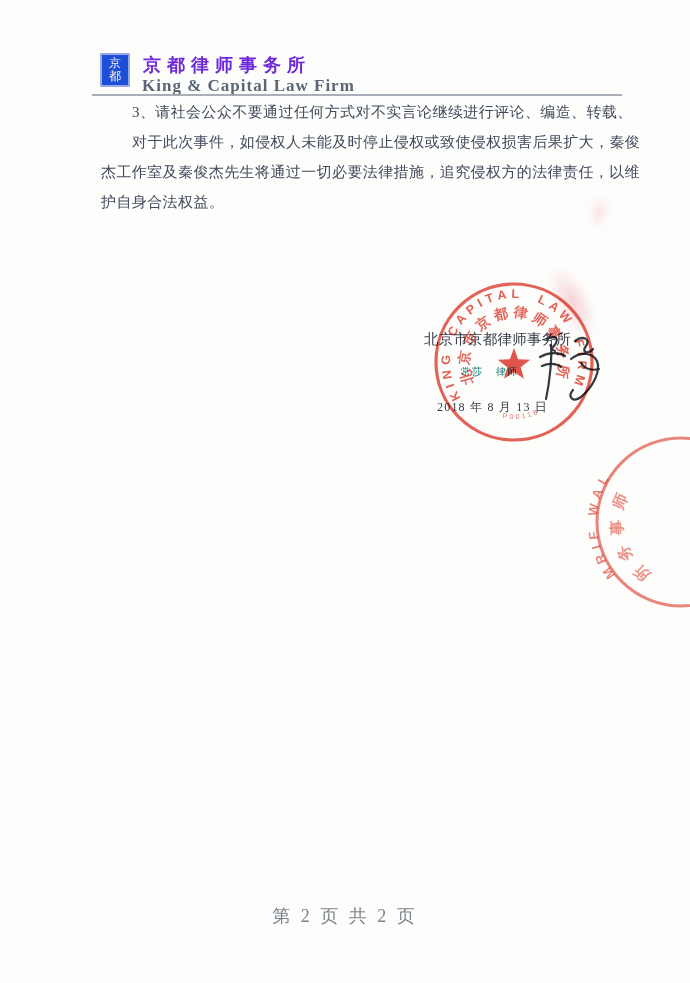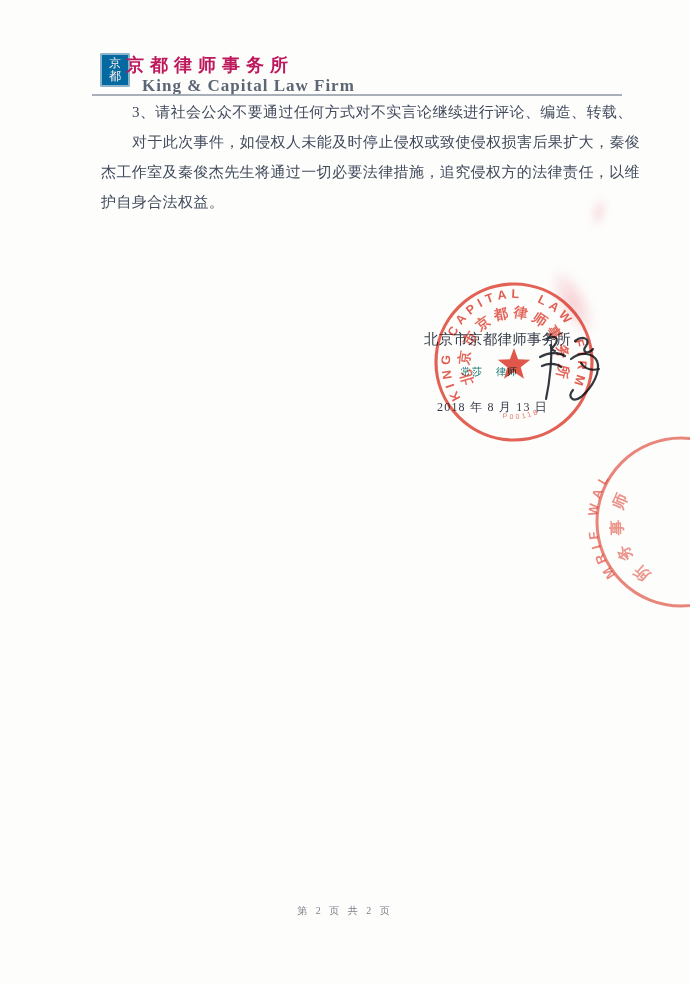--- a/index.html
+++ b/index.html
@@ -4,29 +4,29 @@
 <style>
   html,body{margin:0;padding:0;background:#ffffff;}
   .page{
     position:relative;width:690px;height:983px;margin:0 auto;
     background:#fdfdfc;overflow:hidden;
     font-family:"Liberation Serif","DejaVu Serif",serif;
   }
   
   .seal-logo{
     position:absolute;left:100px;top:53px;width:30px;height:34px;
-    background:#0369a1;border-radius:2px;color:#fff0ec;
+    background:#1d4ed8;border-radius:2px;color:#fff0ec;
     display:flex;align-items:center;justify-content:center;
     font-size:12px;line-height:1.05;text-align:center;
     box-shadow:inset 0 0 0 2px rgba(255,240,236,.55);
   }
   .seal-logo span{display:block;width:14px;word-break:break-all;}
   .firm-cn{
-    position:absolute;left:126px;top:53px;
-    font-size:18px;font-weight:600;color:#be185d;letter-spacing:6px;white-space:nowrap;
+    position:absolute;left:143px;top:53px;
+    font-size:18px;font-weight:600;color:#6d28d9;letter-spacing:6px;white-space:nowrap;
   }
   .firm-en{
     position:absolute;left:142px;top:76px;
     font-size:17px;font-weight:600;color:#5c6674;letter-spacing:1px;white-space:nowrap;
   }
   .head-rule{
     position:absolute;left:92px;top:94px;width:530px;height:2px;
     background:#99a1ab;opacity:.85;
   }
   
@@ -73,21 +73,21 @@
     left:556px;top:263px;width:34px;height:78px;transform:rotate(-28deg);
     background:radial-gradient(ellipse at center,rgba(236,130,140,.38),rgba(236,130,140,0) 70%);
   }
   .smudge2{
     left:590px;top:195px;width:18px;height:34px;transform:rotate(15deg);
     background:radial-gradient(ellipse at center,rgba(236,140,150,.28),rgba(236,140,150,0) 70%);
   }
   
   .footer{
     position:absolute;left:0;top:904px;width:690px;text-align:center;
-    font-size:10px;color:#7d838b;letter-spacing:3px;
+    font-size:18px;color:#7d838b;letter-spacing:3px;
   }
 </style>
 </head>
 <body>
 
 <div class="page">
 
   <div class="seal-logo">
     <span>京都</span>
   </div>

